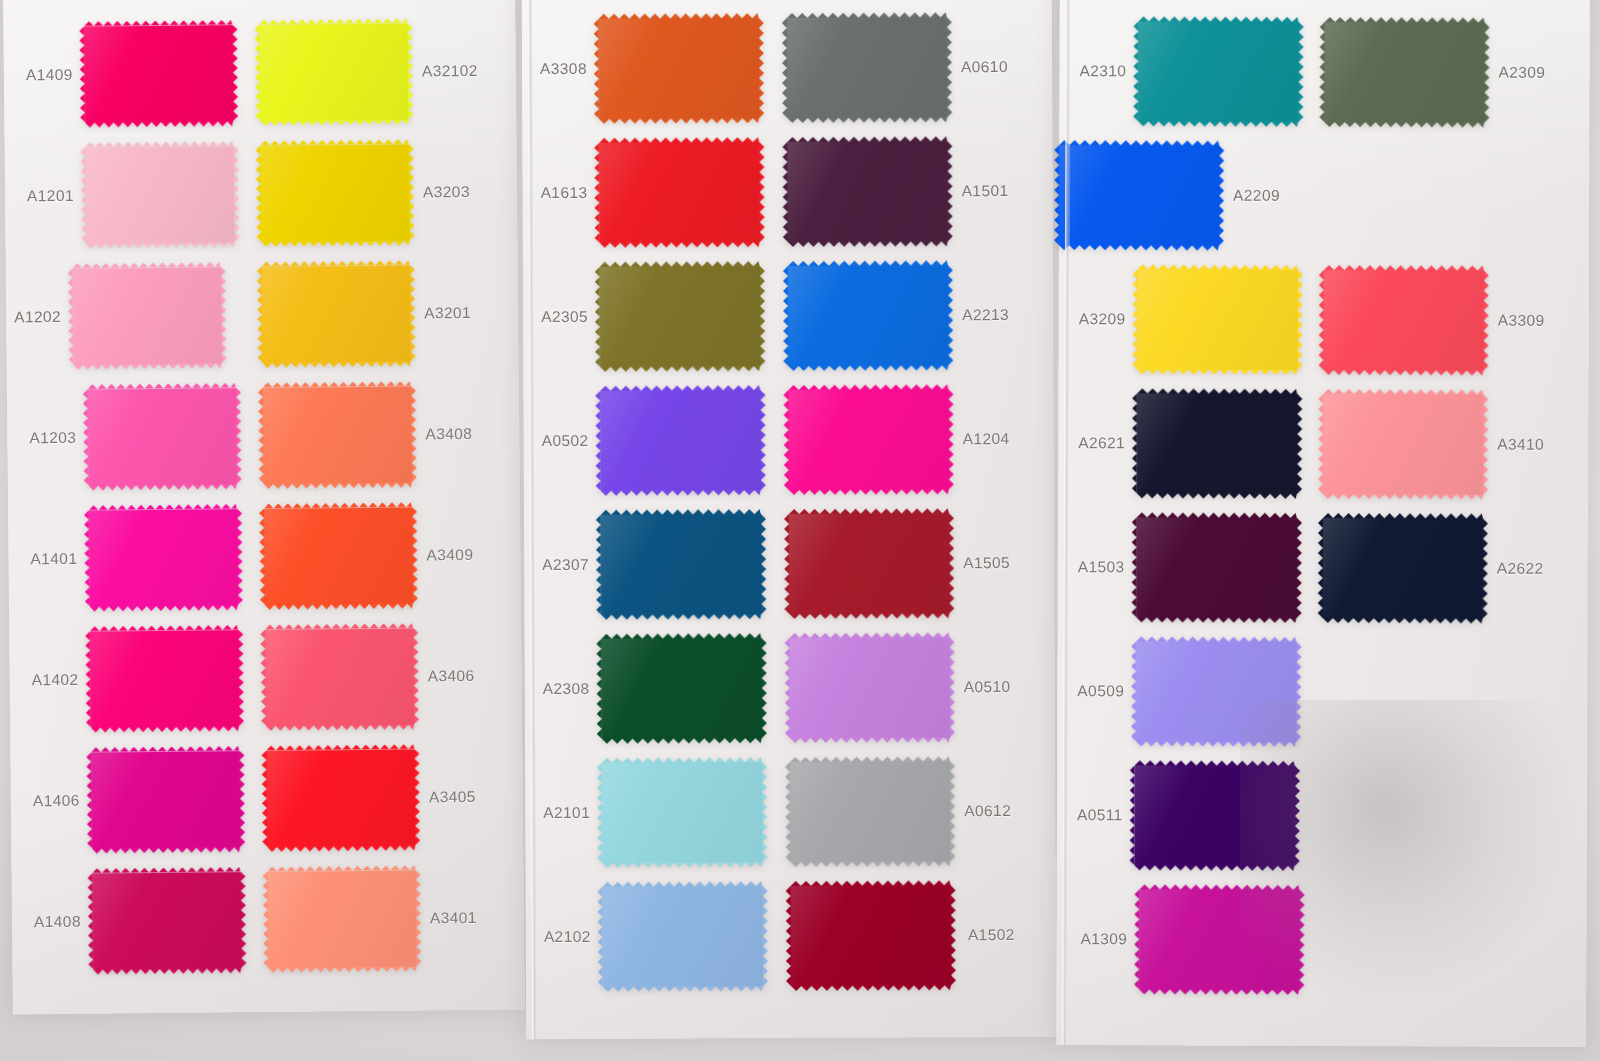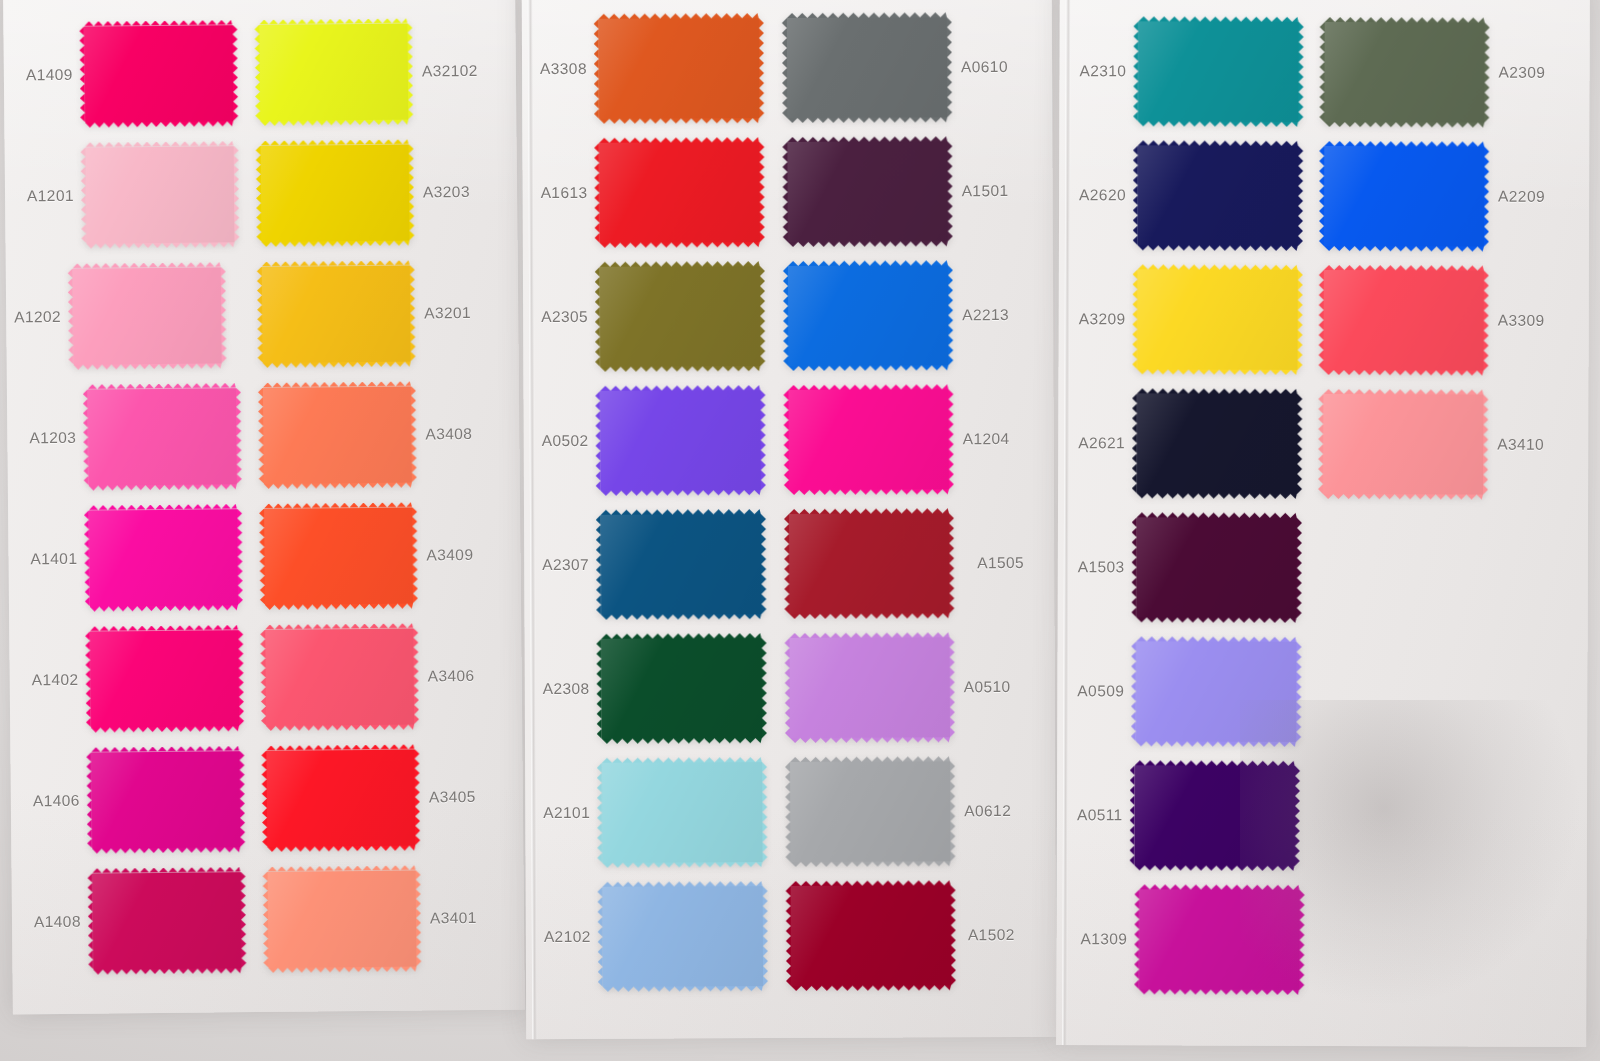--- a/index.html
+++ b/index.html
@@ -405,21 +405,21 @@
             </div>
           </div>
           <div class="cell lab-right">
             <div class="chip" style="--c: #A61B2B;">
               <div class="fabric"></div>
               <div class="z top"></div>
               <div class="z bot"></div>
               <div class="z lft"></div>
               <div class="z rgt"></div>
             </div>
-            <span class="code" style="margin-left: 28px;">A1505</span>
+            <span class="code" style="margin-left: 14px;">A1505</span>
           </div>
         </div>
         <div class="row" style="top: 644px; height: 124px;">
           <div class="cell lab-left">
             <span class="code" style="margin-left: 18px; margin-right: 12px;">A2308</span>
             <div class="chip" style="--c: #0B4E2B;">
               <div class="fabric"></div>
               <div class="z top"></div>
               <div class="z bot"></div>
               <div class="z lft"></div>
@@ -502,30 +502,20 @@
               <div class="fabric"></div>
               <div class="z top"></div>
               <div class="z bot"></div>
               <div class="z lft"></div>
               <div class="z rgt"></div>
             </div>
             <span class="code" style="margin-left: 14px;">A2309</span>
           </div>
         </div>
         <div class="row" style="top: 148px; height: 124px;">
-          <div class="cell lab-left">
-            <span class="code" style="margin-left: 20px; margin-right: 12px;">A2620</span>
-            <div class="chip" style="--c: #181A5C;">
-              <div class="fabric"></div>
-              <div class="z top"></div>
-              <div class="z bot"></div>
-              <div class="z lft"></div>
-              <div class="z rgt"></div>
-            </div>
-          </div>
           <div class="cell lab-right">
             <div class="chip" style="--c: #0759EF;">
               <div class="fabric"></div>
               <div class="z top"></div>
               <div class="z bot"></div>
               <div class="z lft"></div>
               <div class="z rgt"></div>
             </div>
             <span class="code" style="margin-left: 14px;">A2209</span>
           </div>
@@ -578,20 +568,30 @@
           <div class="cell lab-left">
             <span class="code" style="margin-left: 20px; margin-right: 12px;">A1503</span>
             <div class="chip" style="--c: #4B0B35;">
               <div class="fabric"></div>
               <div class="z top"></div>
               <div class="z bot"></div>
               <div class="z lft"></div>
               <div class="z rgt"></div>
             </div>
           </div>
+          <div class="cell lab-right">
+            <div class="chip" style="--c: #101A33;">
+              <div class="fabric"></div>
+              <div class="z top"></div>
+              <div class="z bot"></div>
+              <div class="z lft"></div>
+              <div class="z rgt"></div>
+            </div>
+            <span class="code" style="margin-left: 14px;">A2622</span>
+          </div>
         </div>
         <div class="row" style="top: 644px; height: 124px;">
           <div class="cell lab-left">
             <span class="code" style="margin-left: 20px; margin-right: 12px;">A0509</span>
             <div class="chip" style="--c: #9B8EF0;">
               <div class="fabric"></div>
               <div class="z top"></div>
               <div class="z bot"></div>
               <div class="z lft"></div>
               <div class="z rgt"></div>

